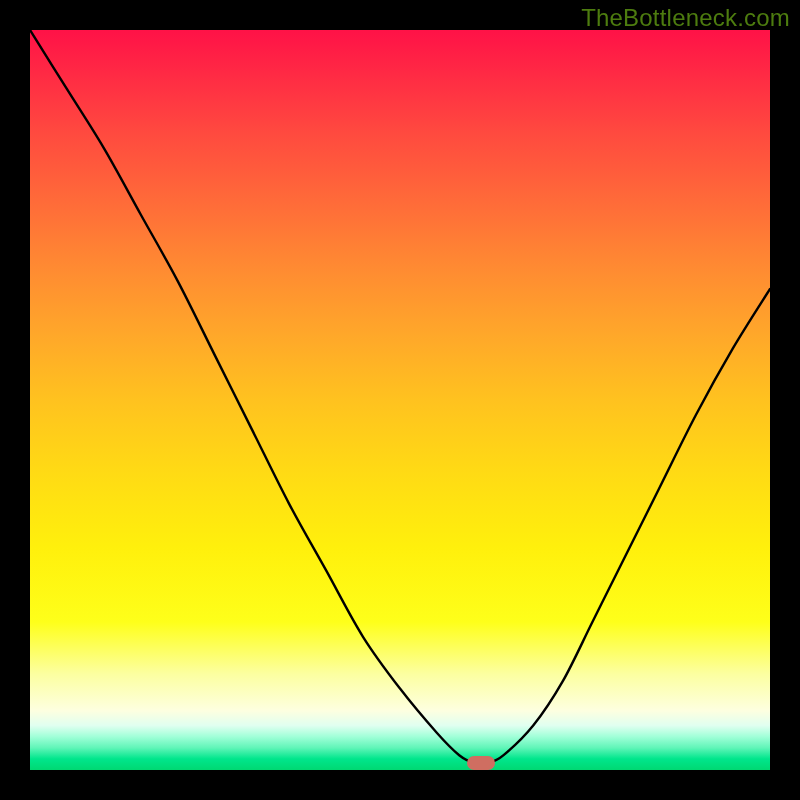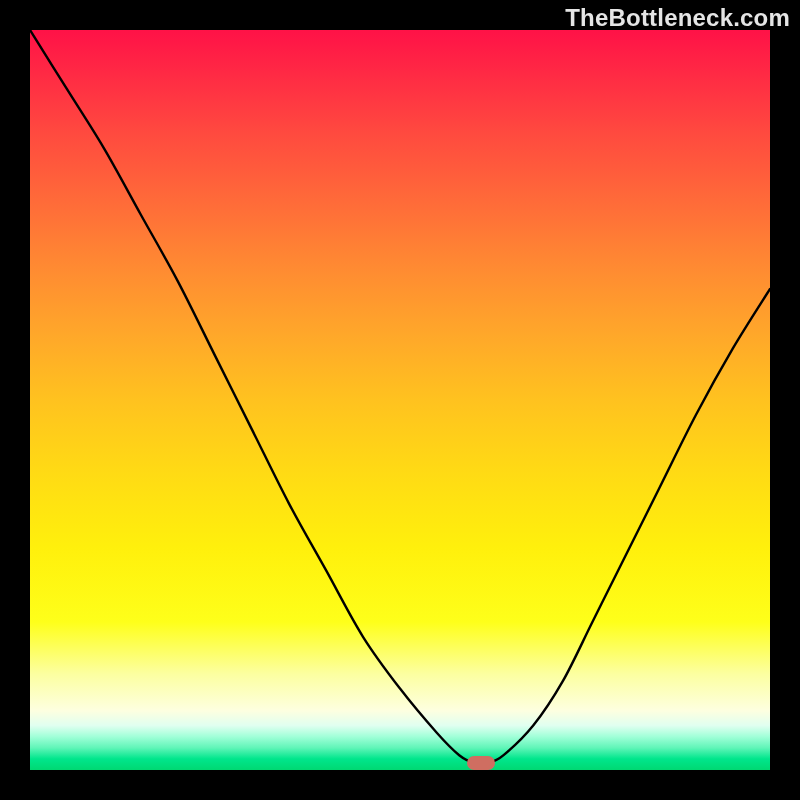--- a/index.html
+++ b/index.html
@@ -14,23 +14,23 @@
   .frame {
     position: relative;
     width: 800px;
     height: 800px;
     background: #000;
   }
   .watermark {
     position: absolute;
     top: 4px;
     right: 10px;
-    color: #e5e5e5;
+    color: #4d7c0f;
     font-size: 24px;
-    font-weight: 700;
+    font-weight: 400;
     letter-spacing: 0.2px;
     z-index: 10;
   }
   .plot {
     position: absolute;
     left: 30px;
     top: 30px;
     width: 740px;
     height: 740px;
   }

